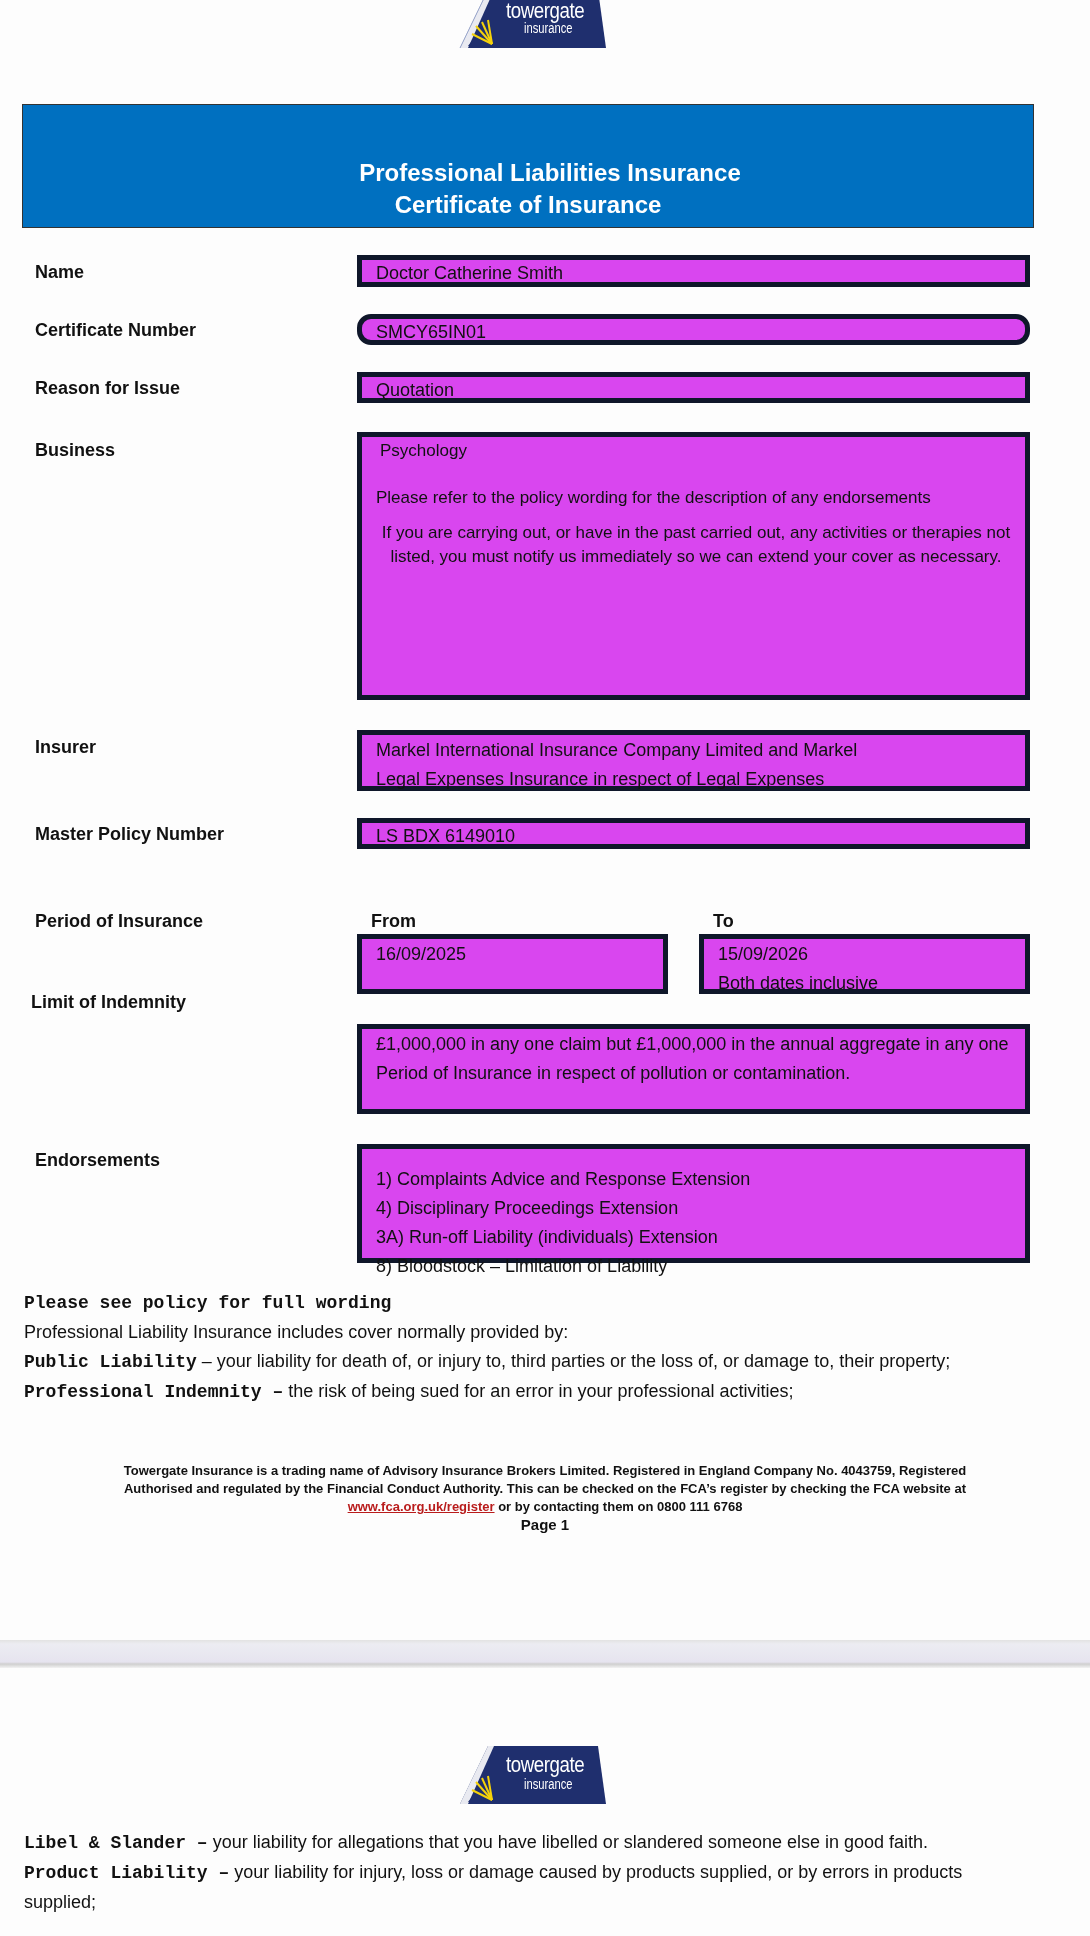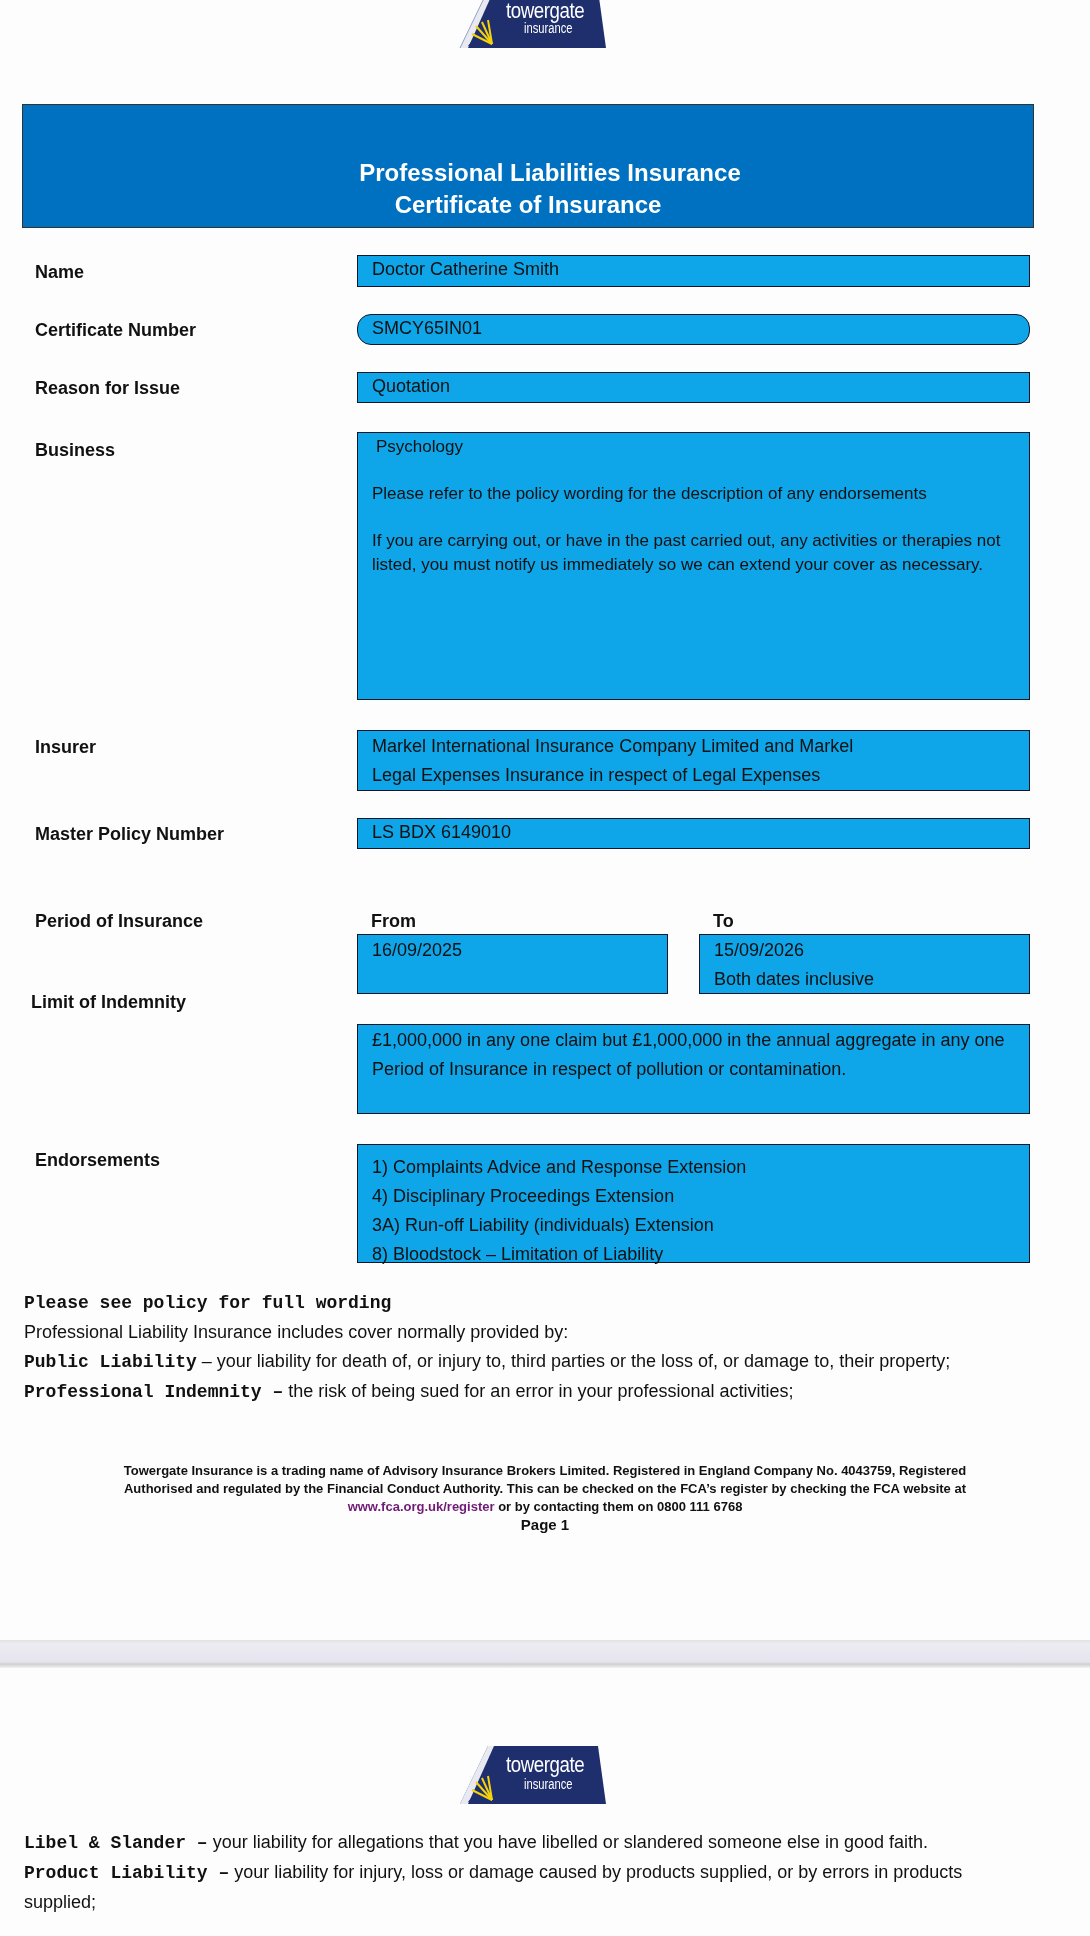--- a/index.html
+++ b/index.html
@@ -22,32 +22,32 @@
     position: absolute; left: 22px; top: 104px; width: 1010px; height: 122px;
     background: #0070c0; border: 1px solid #333;
     color: #fff; text-align: center; font-weight: bold; font-size: 24px; line-height: 32px;
   }
   .banner .t1 { position: absolute; left: 0; right: 0; top: 52px; padding-left: 44px; }
   .banner .t2 { position: absolute; left: 0; right: 0; top: 84px; }
 
   .label { position: absolute; left: 35px; font-weight: bold; font-size: 18px; }
   .box {
     position: absolute; left: 357px; width: 673px;
-    border: 1px solid #0f172a; background: #0ea5e9;
+    border: 5px solid #0f172a; background: #d946ef;
     font-size: 18px; line-height: 24px; padding: 1px 0 0 14px; box-sizing: border-box;
   }
   .box.multi { line-height: 29px; padding-top: 1px; }
   .biz p { margin: 0; font-size: 17px; line-height: 24px; }
   .sublabel { position: absolute; font-weight: bold; font-size: 18px; }
 
   .notes { position: absolute; left: 24px; width: 1040px; font-size: 18px; line-height: 29px; }
   .notes b { font-weight: bold; font-family: Liberation Mono, monospace; }
 
   .footer { position: absolute; left: 0; width: 1090px; text-align: center; font-weight: bold; font-size: 13px; line-height: 18px; }
-  .footer a { color: #701a75; }
+  .footer a { color: #b91c1c; text-decoration: underline; }
 
   .page-gap {
     position: absolute; left: 0; top: 1640px; width: 1090px; height: 28px;
     background: linear-gradient(#e2e2e2 0, #ececf2 4px, #e6e4ef 22px, #cfcfcf 24px, #f2f2f2 28px);
   }
 </style>
 </head>
 <body>
 
 <div class="logo" style="left:458px; top:-14px;">
@@ -84,21 +84,21 @@
 
 <div class="label" style="top:378px;">Reason for Issue</div>
 <div class="box" style="top:372px; height:31px;">
   <span>Quotation</span>
 </div>
 
 <div class="label" style="top:440px;">Business</div>
 <div class="box biz" style="top:432px; height:268px; padding:2px 12px 0 14px;">
   <p style="padding-left:4px;">Psychology</p>
   <p style="margin-top:23px; width:600px;">Please refer to the policy wording  for the description of any endorsements</p>
-  <p style="margin-top:23px; width:640px;">If you are carrying out, or have in the past carried out, any activities or therapies not listed, you must notify us immediately so we can extend your cover as necessary.</p>
+  <p style="margin-top:11px; width:640px;text-align:center;">If you are carrying out, or have in the past carried out, any activities or therapies not listed, you must notify us immediately so we can extend your cover as necessary.</p>
 </div>
 
 <div class="label" style="top:737px;">Insurer</div>
 <div class="box multi" style="top:730px; height:61px;">
   <div>Markel International Insurance Company Limited  and Markel</div>
   <div>Legal Expenses Insurance in respect of Legal Expenses</div>
 </div>
 
 <div class="label" style="top:824px;">Master Policy Number</div>
 <div class="box" style="top:818px; height:31px;">
@@ -115,21 +115,21 @@
   <div>15/09/2026</div>
   <div>Both dates inclusive</div>
 </div>
 
 <div class="label" style="left:31px; top:992px;">Limit of Indemnity</div>
 <div class="box multi" style="top:1024px; height:90px; padding-right:10px;">
   <div>£1,000,000 in any one claim but £1,000,000 in the annual aggregate in any one Period of Insurance in respect of pollution or contamination.</div>
 </div>
 
 <div class="label" style="top:1150px;">Endorsements</div>
-<div class="box" style="top:1144px; height:119px; line-height:29px; padding-top:8px;">
+<div class="box" style="top:1144px; height:119px; line-height:29px; padding-top:16px;">
   <div>1) Complaints Advice and Response Extension</div>
   <div>4) Disciplinary Proceedings Extension</div>
   <div>3A) Run-off Liability (individuals) Extension</div>
   <div>8) Bloodstock – Limitation of Liability</div>
 </div>
 
 <div class="notes" style="top:1288px;">
   <div><b>Please see policy for full wording</b></div>
   <div>Professional Liability Insurance includes cover normally provided by:</div>
   <div><b>Public Liability</b><span> – your liability for death of, or injury to, third parties or the loss of, or damage to, their property;</span></div>

